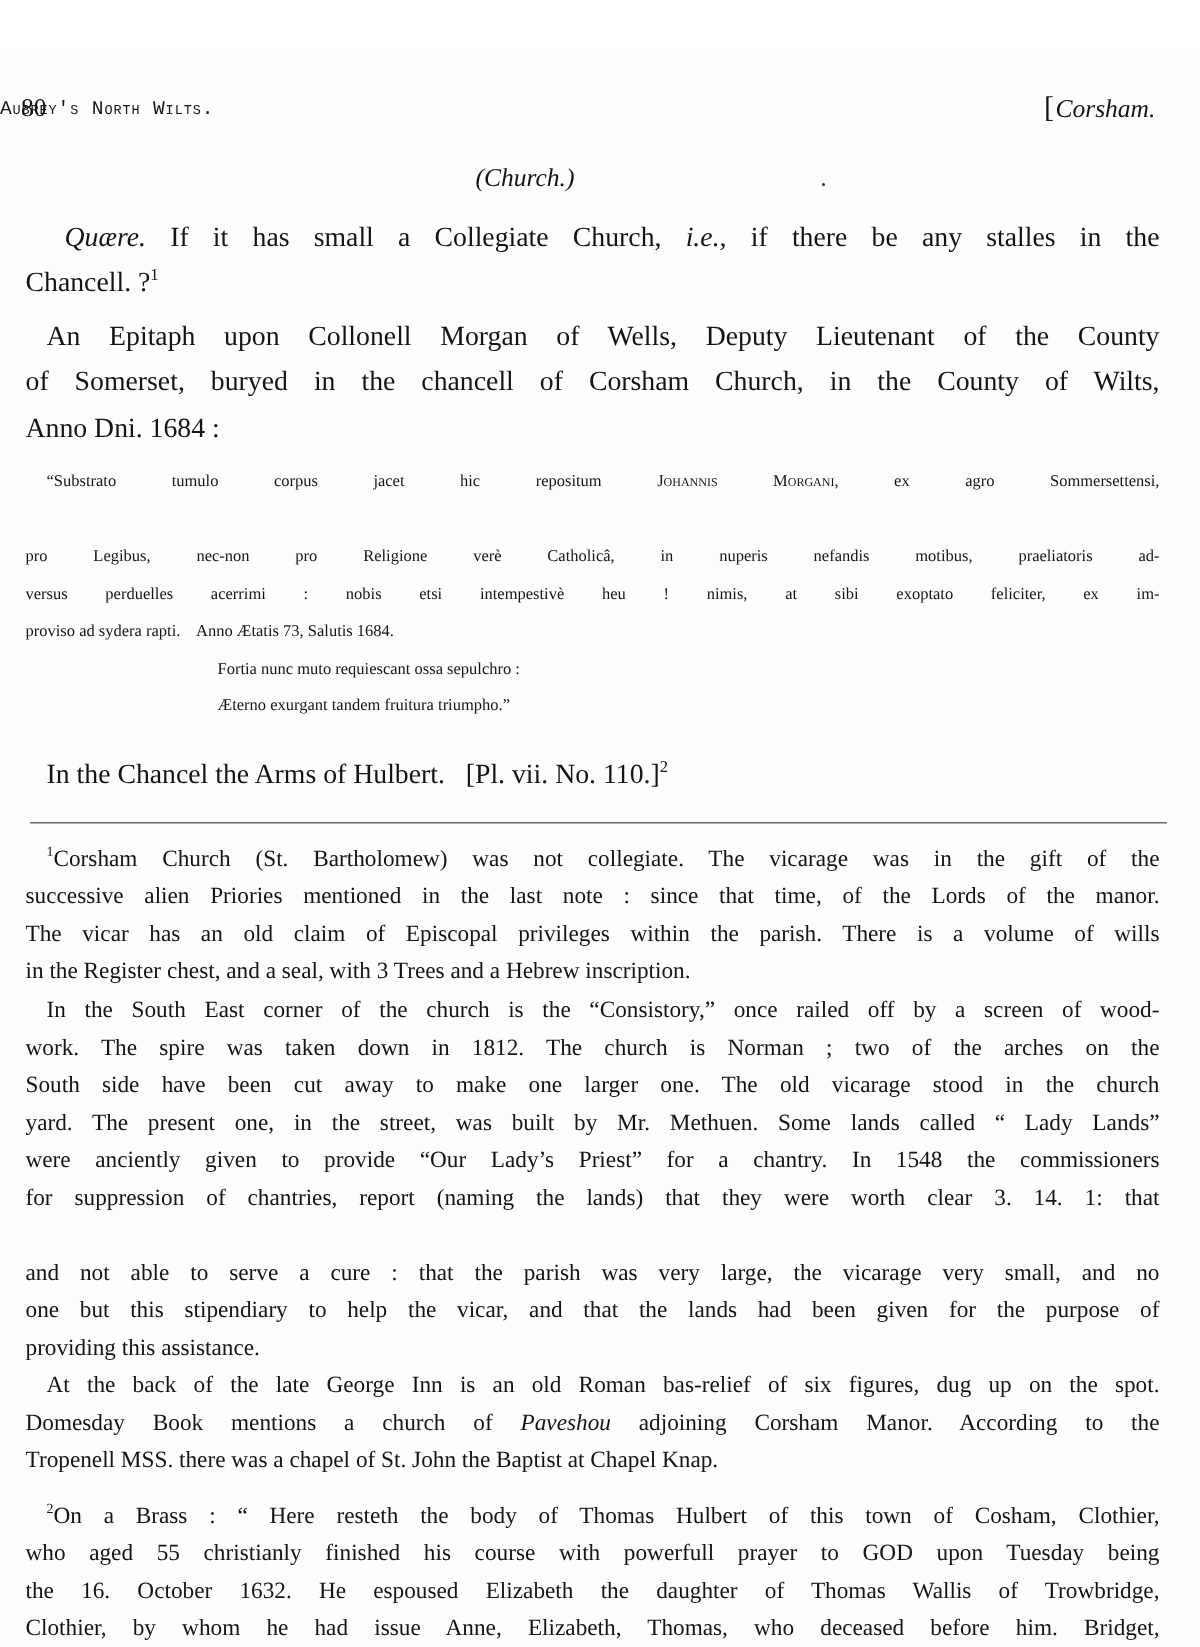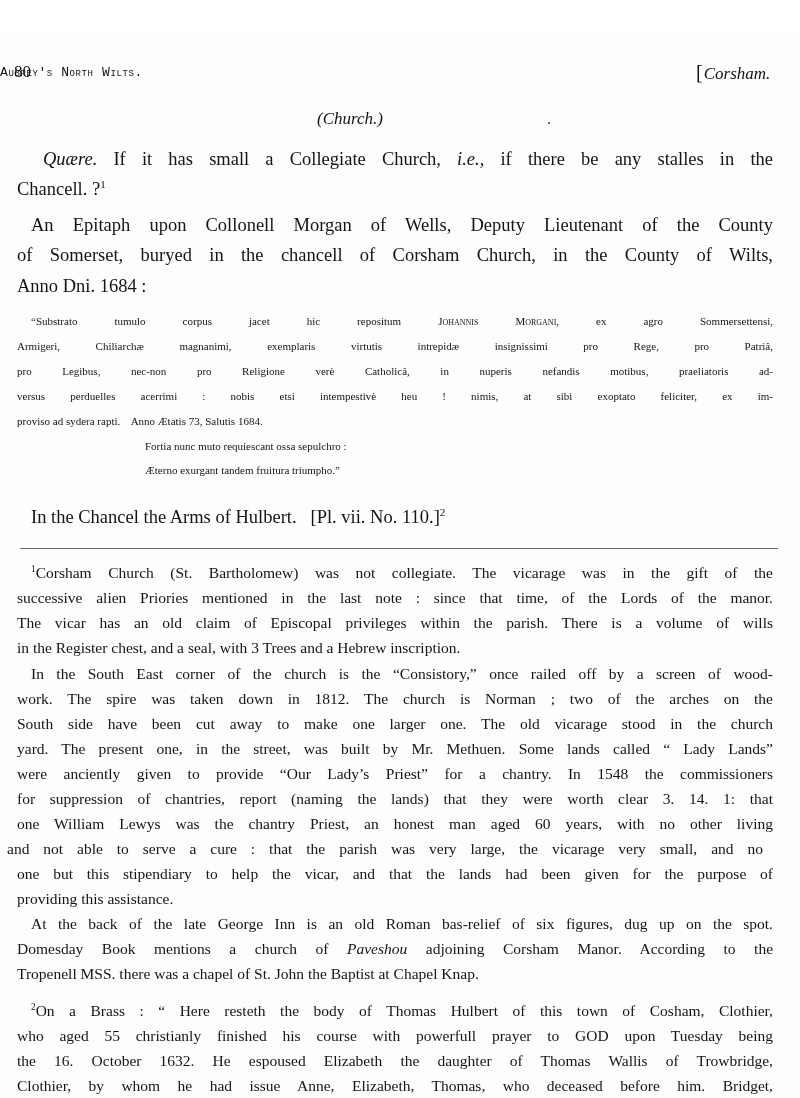--- a/index.html
+++ b/index.html
@@ -37,21 +37,20 @@
   <div class="dot"></div>
 
   <div class="line body18 just" style="left:43px; width:730px; top:117px;"><span class="it">Quære.</span> <span>If it has small a Collegiate Church,</span> <span class="it">i.e.,</span> <span>if there be any stalles in the</span></div>
   <div class="line body18" style="left:17px; top:147px;"><span>Chancell. ?</span><sup>1</sup></div>
 
   <div class="line body18 just" style="left:17px; width:756px; top:213px;">of Somerset, buryed in the chancell of Corsham Church, in the County of Wilts,</div>
   <div class="line body18 just" style="left:31px; width:742px; top:183px;">An Epitaph upon Collonell Morgan of Wells, Deputy Lieutenant of the County</div>
   <div class="line body18" style="left:17px; top:244px;">Anno Dni. 1684 :</div>
 
   <div class="line ep just" style="left:31px; width:742px; top:283px;"><span>“Substrato tumulo corpus jacet hic repositum</span> <span class="sc">Johannis Morgani,</span> <span>ex agro Sommersettensi,</span></div>
-  <div class="line ep just" style="left:17px; width:756px; top:308px;">Armigeri, Chiliarchæ magnanimi, exemplaris virtutis intrepidæ insignissimi pro Rege, pro Patriâ,</div>
   <div class="line ep just" style="left:17px; width:756px; top:333px;">pro Legibus, nec-non pro Religione verè Catholicâ, in nuperis nefandis motibus, praeliatoris ad-</div>
   <div class="line ep just" style="left:17px; width:756px; top:358px;">versus perduelles acerrimi : nobis etsi intempestivè heu ! nimis, at sibi exoptato feliciter, ex im-</div>
   <div class="line ep" style="left:17px; top:383px; white-space:pre;">proviso ad sydera rapti.    Anno Ætatis 73, Salutis 1684.</div>
   <div class="line ep" style="left:145px; top:408px;">Fortia nunc muto requiescant ossa sepulchro :</div>
   <div class="line ep" style="left:145px; top:432px;">Æterno exurgant tandem fruitura triumpho.”</div>
 
   <div class="line body18" style="left:31px; top:475px; white-space:pre;"><span>In the Chancel the Arms of Hulbert.   [Pl. vii. No. 110.]</span><sup>2</sup></div>
 
   <div class="rule"></div>
 
@@ -59,22 +58,21 @@
   <div class="line fn just" style="left:17px; width:756px; top:557px;">successive alien Priories mentioned in the last note : since that time, of the Lords of the manor.</div>
   <div class="line fn just" style="left:17px; width:756px; top:582px;">The vicar has an old claim of Episcopal privileges within the parish.  There is a volume of wills</div>
   <div class="line fn" style="left:17px; top:607px;">in the Register chest, and a seal, with 3 Trees and a Hebrew inscription.</div>
 
   <div class="line fn just" style="left:31px; width:742px; top:633px;">In the South East corner of the church is the “Consistory,” once railed off by a screen of wood-</div>
   <div class="line fn just" style="left:17px; width:756px; top:658px;">work.  The spire was taken down in 1812.  The church is Norman ; two of the arches on the</div>
   <div class="line fn just" style="left:17px; width:756px; top:708px;">yard.  The present one, in the street, was built by Mr. Methuen.  Some lands called “ Lady Lands”</div>
   <div class="line fn just" style="left:17px; width:756px; top:683px;">South side have been cut away to make one larger one.  The old vicarage stood in the church</div>
   <div class="line fn just" style="left:17px; width:756px; top:733px;">were anciently given to provide “Our Lady’s Priest” for a chantry.  In 1548 the commissioners</div>
   <div class="line fn just" style="left:17px; width:756px; top:758px;">for suppression of chantries, report (naming the lands) that they were worth clear 3. 14. 1: that</div>
-  <div class="line fn just" style="left:17px; width:756px; top:783px;">one William Lewys was the chantry Priest, an honest man aged 60 years, with no other living</div>
-  <div class="line fn just" style="left:7px; width:756px; top:808px;">and not able to serve a cure : that the parish was very large, the vicarage very small, and no</div>
+  <div class="line fn just" style="left:17px; width:756px; top:808px;">and not able to serve a cure : that the parish was very large, the vicarage very small, and no</div>
   <div class="line fn just" style="left:17px; width:756px; top:833px;">one but this stipendiary to help the vicar, and that the lands had been given for the purpose of</div>
   <div class="line fn" style="left:17px; top:858px;">providing this assistance.</div>
 
   <div class="line fn just" style="left:31px; width:742px; top:883px;">At the back of the late George Inn is an old Roman bas-relief of six figures, dug up on the spot.</div>
   <div class="line fn just" style="left:17px; width:756px; top:908px;"><span>Domesday Book mentions a church of</span> <span class="it">Paveshou</span> <span>adjoining Corsham Manor.  According to the</span></div>
   <div class="line fn" style="left:17px; top:933px;">Tropenell MSS. there was a chapel of St. John the Baptist at Chapel Knap.</div>
 
   <div class="line fn just" style="left:31px; width:742px; top:970px;"><sup>2</sup><span>On a Brass : “ Here resteth the body of Thomas Hulbert of this town of Cosham, Clothier,</span></div>
   <div class="line fn just" style="left:17px; width:756px; top:995px;">who aged 55 christianly finished his course with powerfull prayer to GOD upon Tuesday being</div>
   <div class="line fn just" style="left:17px; width:756px; top:1020px;">the 16. October 1632.  He espoused Elizabeth the daughter of Thomas Wallis of Trowbridge,</div>

